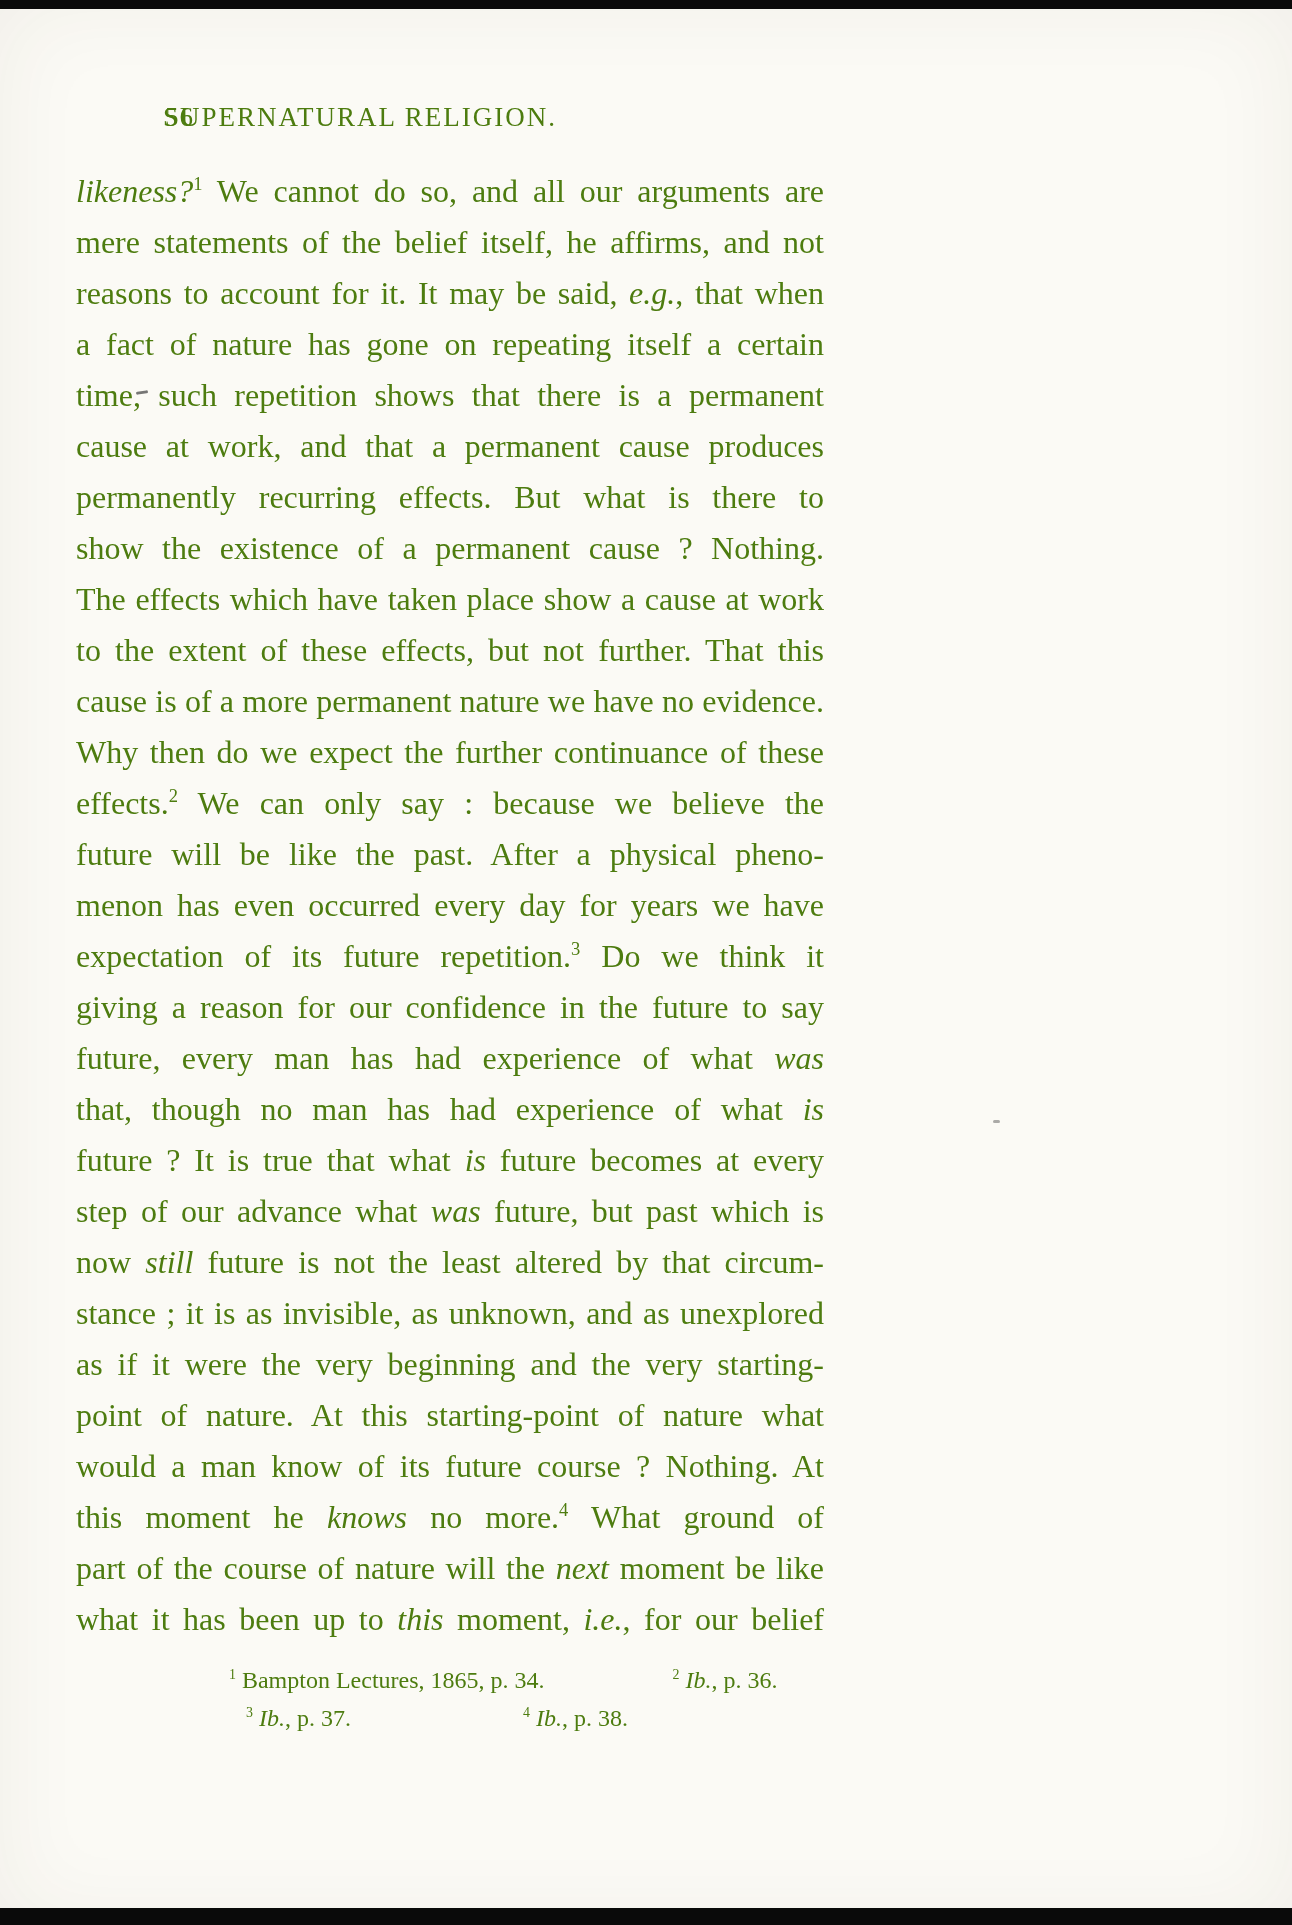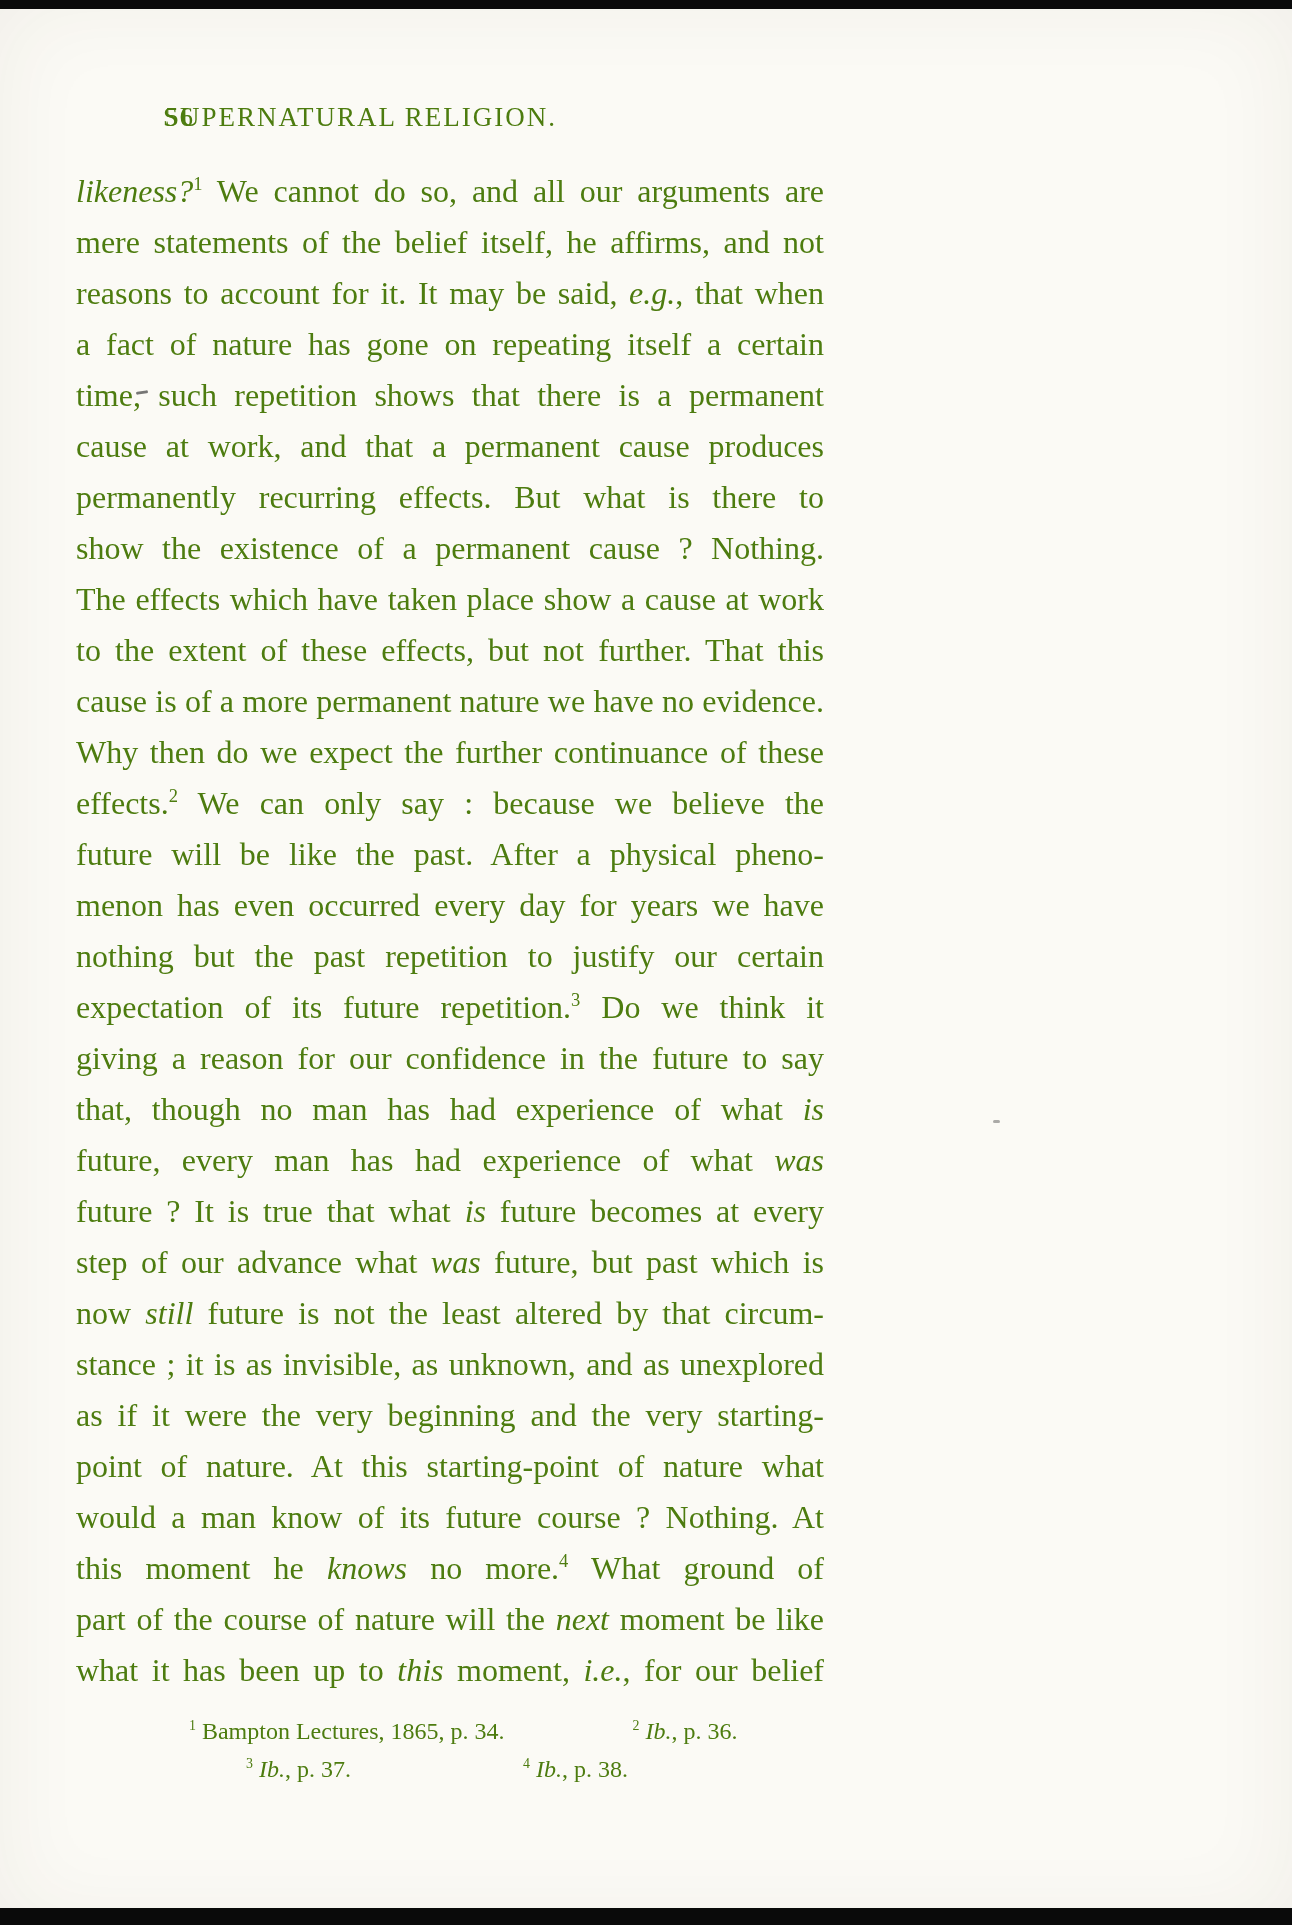--- a/index.html
+++ b/index.html
@@ -31,21 +31,21 @@
   .line {
     height:51px; line-height:51px;
     text-align:justify; text-align-last:justify;
     overflow:visible;
   }
   .it { font-style:italic; }
   sup { font-size:0.58em; line-height:0; }
 
   .footnotes { margin:16px 0 0 163px; width:748px; font-size:24px; }
   .fn-row { display:flex; line-height:38px; }
-  .r1c1 { margin-left:26px; }
+  .r1c1 { margin-left:66px; }
   .r1c2 { margin-left:128px; }
   .r2c1 { margin-left:83px; }
   .r2c2 { margin-left:172px; }
 
   .mark { position:absolute; background:#4a4a4a; border-radius:2px; }
   .mark.left  { left:136px; top:391px;  width:12px; height:3px; transform:rotate(-8deg); opacity:.75; }
   .mark.right { left:993px; top:1120px; width:7px;  height:3px; opacity:.45; }
 </style>
 </head>
 <body>
@@ -68,25 +68,24 @@
       <div class="line"><span>cause at work, and that a permanent cause produces</span></div>
       <div class="line"><span>permanently recurring effects. But what is there to</span></div>
       <div class="line"><span>show the existence of a permanent cause ? Nothing.</span></div>
       <div class="line"><span>The effects which have taken place show a cause at work</span></div>
       <div class="line"><span>to the extent of these effects, but not further. That this</span></div>
       <div class="line"><span>cause is of a more permanent nature we have no evidence.</span></div>
       <div class="line"><span>Why then do we expect the further continuance of these</span></div>
       <div class="line"><span>effects.</span><sup>2</sup><span> We can only say : because we believe the</span></div>
       <div class="line"><span>future will be like the past. After a physical pheno-</span></div>
       <div class="line"><span>menon has even occurred every day for years we have</span></div>
-      <div class="line"><span>nothing but the past repetition to justify our certain</span></div>
       <div class="line"><span>expectation of its future repetition.</span><sup>3</sup><span> Do we think it</span></div>
       <div class="line"><span>giving a reason for our confidence in the future to say</span></div>
+      <div class="line"><span>future, every man has had experience of what </span><span class="it">was</span></div>
       <div class="line"><span>that, though no man has had experience of what </span><span class="it">is</span></div>
-      <div class="line"><span>future, every man has had experience of what </span><span class="it">was</span></div>
       <div class="line"><span>future ? It is true that what </span><span class="it">is</span><span> future becomes at every</span></div>
       <div class="line"><span>step of our advance what </span><span class="it">was</span><span> future, but past which is</span></div>
       <div class="line"><span>now </span><span class="it">still</span><span> future is not the least altered by that circum-</span></div>
       <div class="line"><span>stance ; it is as invisible, as unknown, and as unexplored</span></div>
       <div class="line"><span>as if it were the very beginning and the very starting-</span></div>
       <div class="line"><span>point of nature. At this starting-point of nature what</span></div>
       <div class="line"><span>would a man know of its future course ? Nothing. At</span></div>
       <div class="line"><span>this moment he </span><span class="it">knows</span><span> no more.</span><sup>4</sup><span> What ground of</span></div>
       <div class="line"><span>part of the course of nature will the </span><span class="it">next</span><span> moment be like</span></div>
       <div class="line"><span>what it has been up to </span><span class="it">this</span><span> moment, </span><span class="it">i.e.</span><span>, for our belief</span></div>

